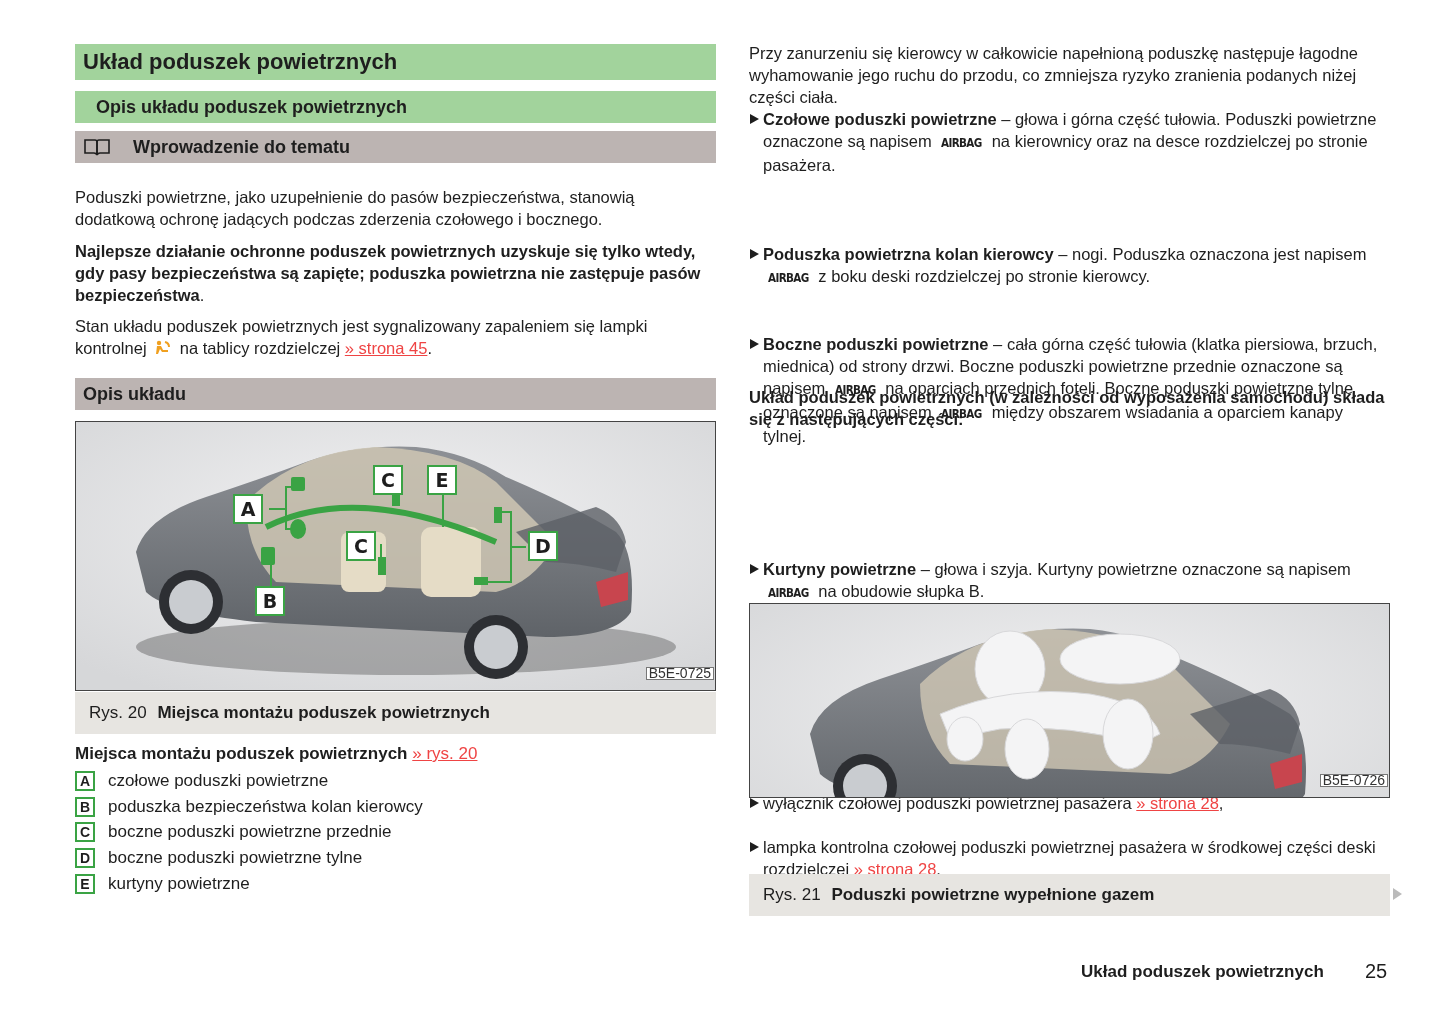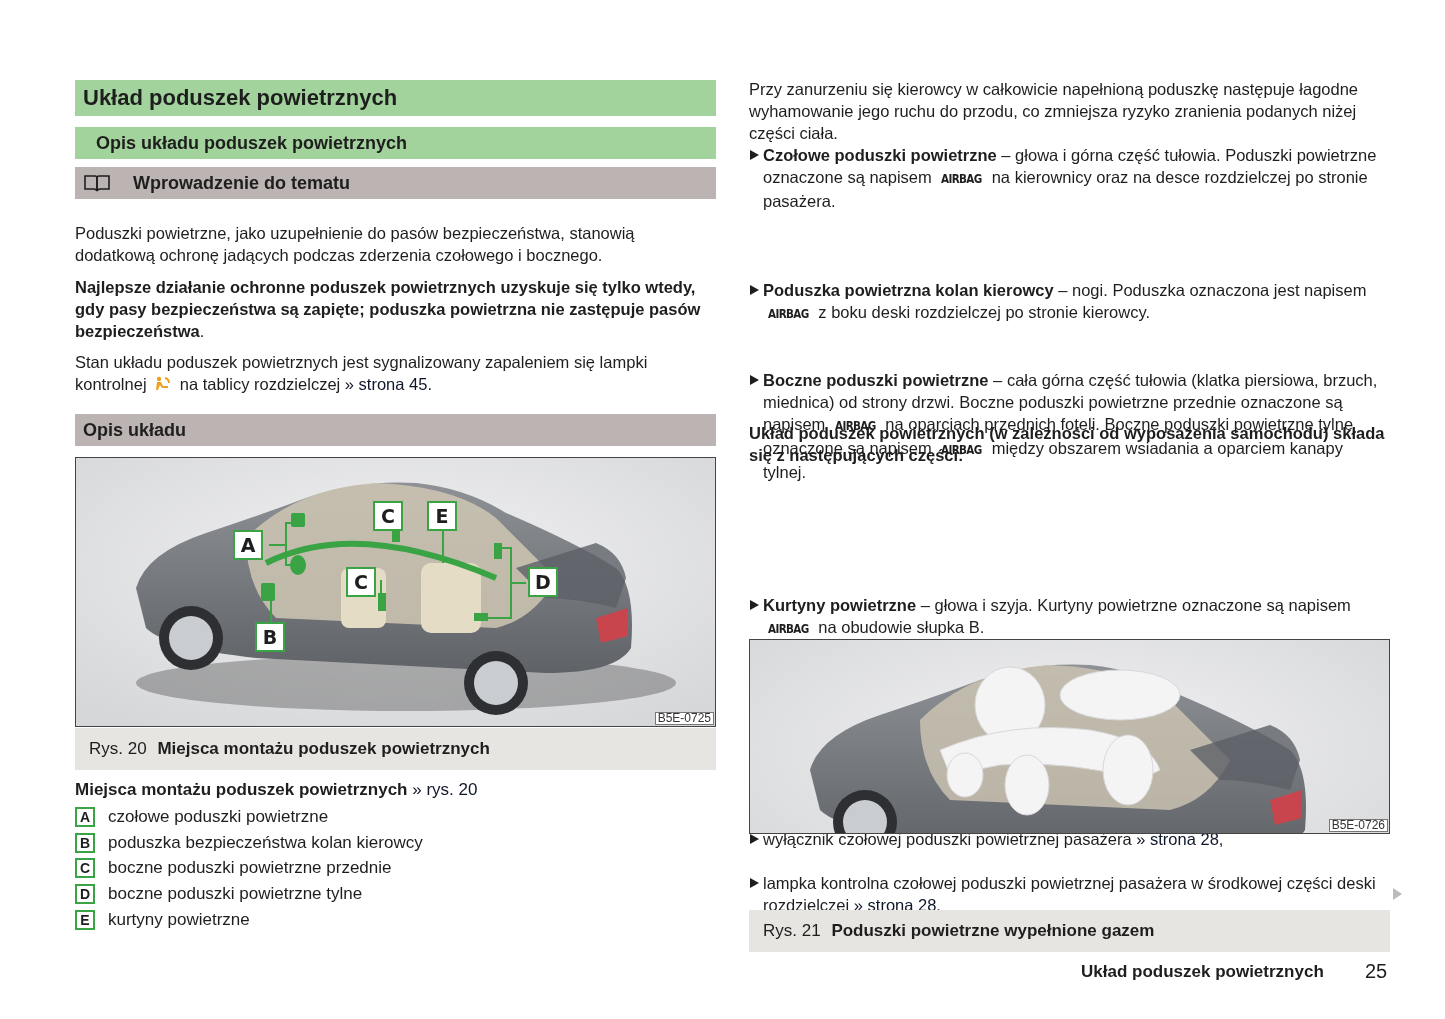--- a/index.html
+++ b/index.html
@@ -1,33 +1,33 @@
 <!DOCTYPE html>
 <html><head>
 <meta charset="utf-8">
 <style>
   * { box-sizing: border-box; margin: 0; padding: 0; }
   html, body { width: 1445px; height: 1019px; background: #ffffff; overflow: hidden; }
   body { font-family: "Liberation Sans", "DejaVu Sans", sans-serif; color: #1e1e1e; position: relative; }
-  .col { position: absolute; top: 0; margin-top: 36px; }
+  .col { position: absolute; top: 0; }
   .col-left { left: 75px; width: 641px; }
   .col-right { left: 749px; width: 641px; }
 
   .h1 { position: absolute; left: 0; width: 641px; height: 36px; background: #a2d39c; font-weight: bold; font-size: 22px; padding: 6px 8px; line-height: 24px; }
   .h2 { position: absolute; left: 0; width: 641px; height: 32px; background: #a2d39c; font-weight: bold; font-size: 18px; padding: 5px 21px; line-height: 22px; }
   .h3 { position: absolute; left: 0; width: 641px; height: 32px; background: #bcb4b2; font-weight: bold; font-size: 18px; padding: 5px 8px; line-height: 22px; display: flex; align-items: center; gap: 12px; }
   .book-icon { display: inline-block; width: 28px; height: 18px; margin-right: 10px; }
 
   .p { position: absolute; left: 0; width: 641px; font-size: 16.5px; line-height: 22px; }
   .b { font-weight: bold; }
-  .link { color: #0f172a; }
+  .link { color: #ef4444; text-decoration: underline; }
   .lamp-icon { display: inline-block; width: 18px; height: 16px; vertical-align: -2px; margin: 0 3px; }
 
   .figure { position: absolute; left: 0; width: 641px; border: 1.5px solid #444; background: #e2e3e4; overflow: hidden; }
-  .fig-code { position: absolute; right: 1px; bottom: 1px; font-size: 12px; background: #fff; border: 1px solid #777; padding: 0 2px; line-height: 11px; color: #333; }
+  .fig-code { position: absolute; right: 1px; bottom: 10px; font-size: 14px; background: #fff; border: 1px solid #777; padding: 0 2px; line-height: 11px; color: #333; }
   .caption { position: absolute; left: 0; width: 641px; height: 42px; background: #e7e5e1; font-size: 17px; padding: 11px 14px; line-height: 20px; }
   .caption .num { margin-right: 6px; }
   .caption .ttl { font-weight: bold; }
 
   .legend-title { position: absolute; left: 0; top: 743px; font-size: 17px; line-height: 22px; }
   .legend { position: absolute; left: 0; top: 768px; }
   .legend-row { display: flex; align-items: center; height: 25.7px; font-size: 17px; }
   .badge { width: 20px; height: 20px; border: 2px solid #3aa344; font-weight: bold; font-size: 14px; display: flex; align-items: center; justify-content: center; margin-right: 13px; line-height: 1; }
 
   .bullet { position: relative; padding-left: 14px; }

